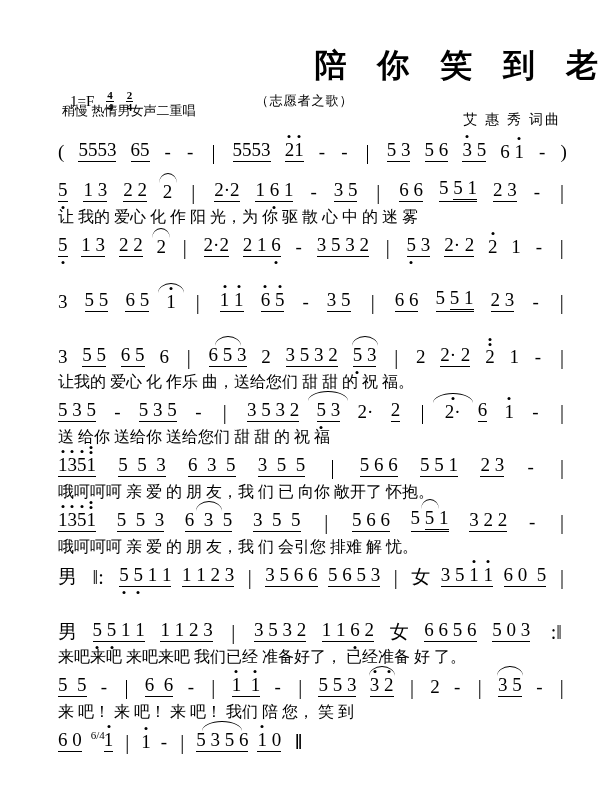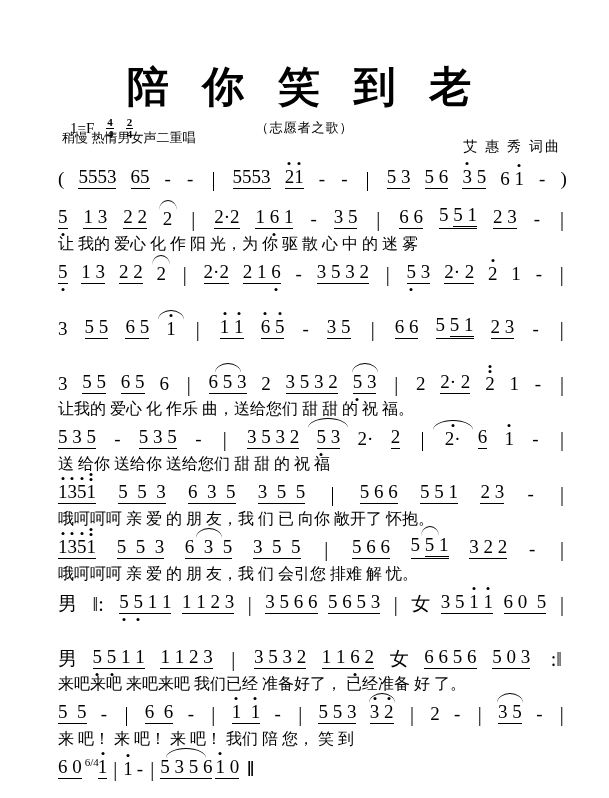--- a/index.html
+++ b/index.html
@@ -18,27 +18,27 @@
   .sheet {
     position: relative;
     width: 609px;
     height: 798px;
     box-sizing: border-box;
     padding: 0;
   }
 
   
   .title {
-    text-align: center;
+    text-align: right;
     font-family: "Liberation Sans", "DejaVu Sans", sans-serif;
     font-weight: bold;
-    font-size: 42px;
+    font-size: 32px;
     letter-spacing: 11px;
     margin: 0;
-    padding-top: 64px;
+    padding-top: 48px;
     line-height: 1.1;
   }
   .subtitle {
     text-align: center;
     font-family: "Liberation Sans", "DejaVu Sans", sans-serif;
     font-size: 13px;
     margin-top: 9px;
     letter-spacing: 1px;
   }
   .meta-row {
@@ -444,21 +444,21 @@
         <span class="tok dash">-</span>
         <span class="tok bar">|</span>
         <span class="tok"><span class="gl u1">3&nbsp;5</span><span class="slur"></span></span>
         <span class="tok dash">-</span>
         <span class="tok bar">|</span>
       </div>
       <div class="lyrics">来 吧！ 来 吧！ 来 吧！ 我们 陪 您， 笑 到</div>
     </div>
 
     <div class="line tail">
-      <div class="notes" style="gap:3px;">
+      <div class="notes" style="gap:9px;">
         <span class="tok"><span class="gl u1">6&nbsp;0</span></span>
         <span class="tok"><span class="segno">6/4</span><span class="gl u1 dot-hi">1</span></span>
         <span class="tok bar">|</span>
         <span class="tok dot-hi"><span class="gl">1</span></span>
         <span class="tok dash">-</span>
         <span class="tok bar">|</span>
         <span class="tok"><span class="gl u1">5&nbsp;3&nbsp;5&nbsp;6</span><span class="slur w40"></span></span>
         <span class="tok"><span class="gl u1"><span class="tok dot-hi">1</span>&nbsp;0</span></span>
         <span class="tok endbar">‖</span>
       </div>

